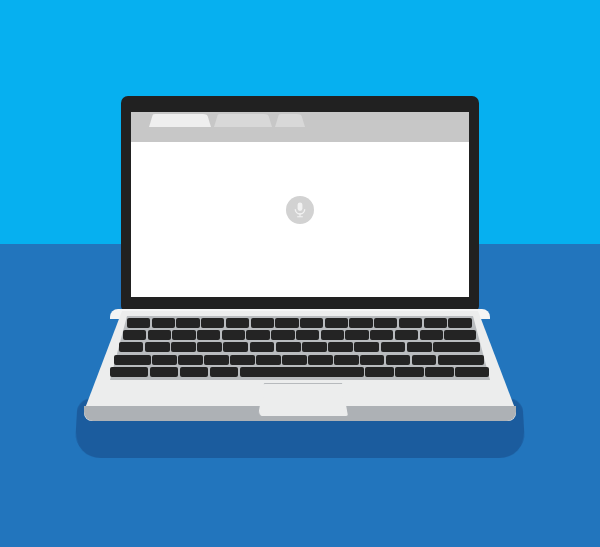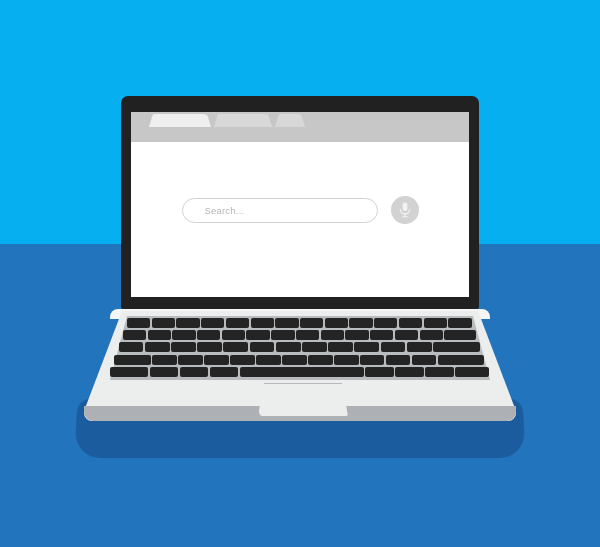--- a/index.html
+++ b/index.html
@@ -146,23 +146,20 @@
         <i></i>
           <i></i>
           <i></i>
           <i></i>
       </div>
     </div>
 
     <div class="page">
       <div class="search-row">
 
-        <div class="search-box">
-          <span class="search-ph">Search...</span>
-        </div>
 
         <div class="mic-btn">
           <svg class="mic-svg" width="16" height="18" viewBox="0 0 16 18">
             <rect x="5.6" y="1.4" width="4.8" height="8.6" rx="2.4" fill="#f2f2f2"></rect>
             <path d="M3.3 8.3 a4.7 4.7 0 0 0 9.4 0" fill="none" stroke="#f2f2f2" stroke-width="1.4"></path>
             <rect x="7.45" y="12.3" width="1.1" height="3.2" fill="#f2f2f2"></rect>
             <rect x="5.2" y="15.2" width="5.6" height="1.1" fill="#f2f2f2"></rect>
           </svg>
         </div>
 

